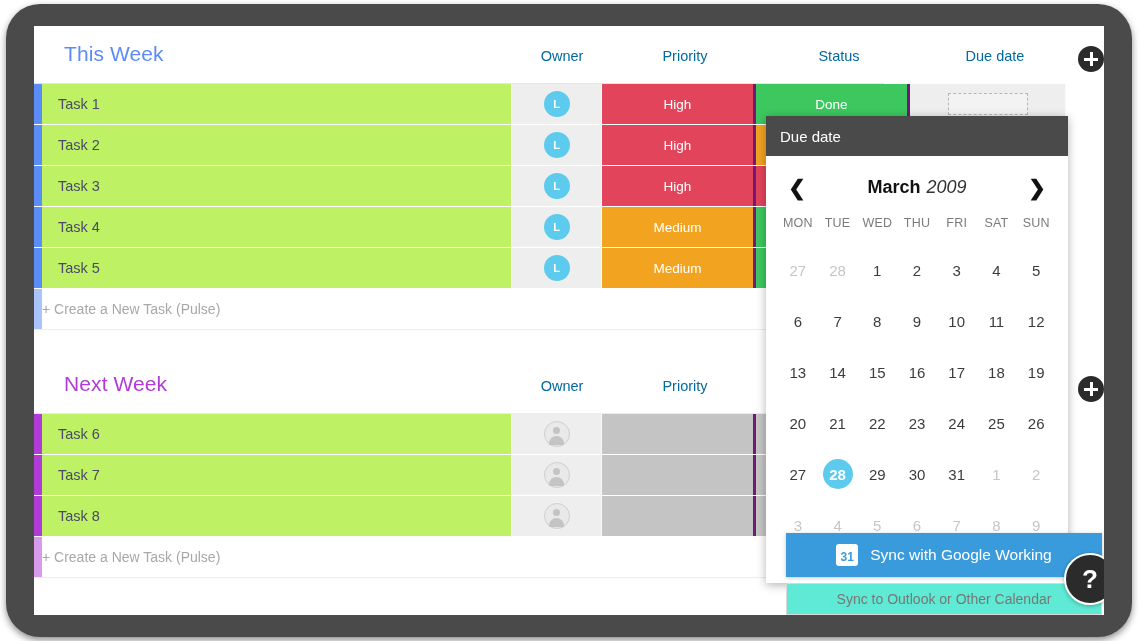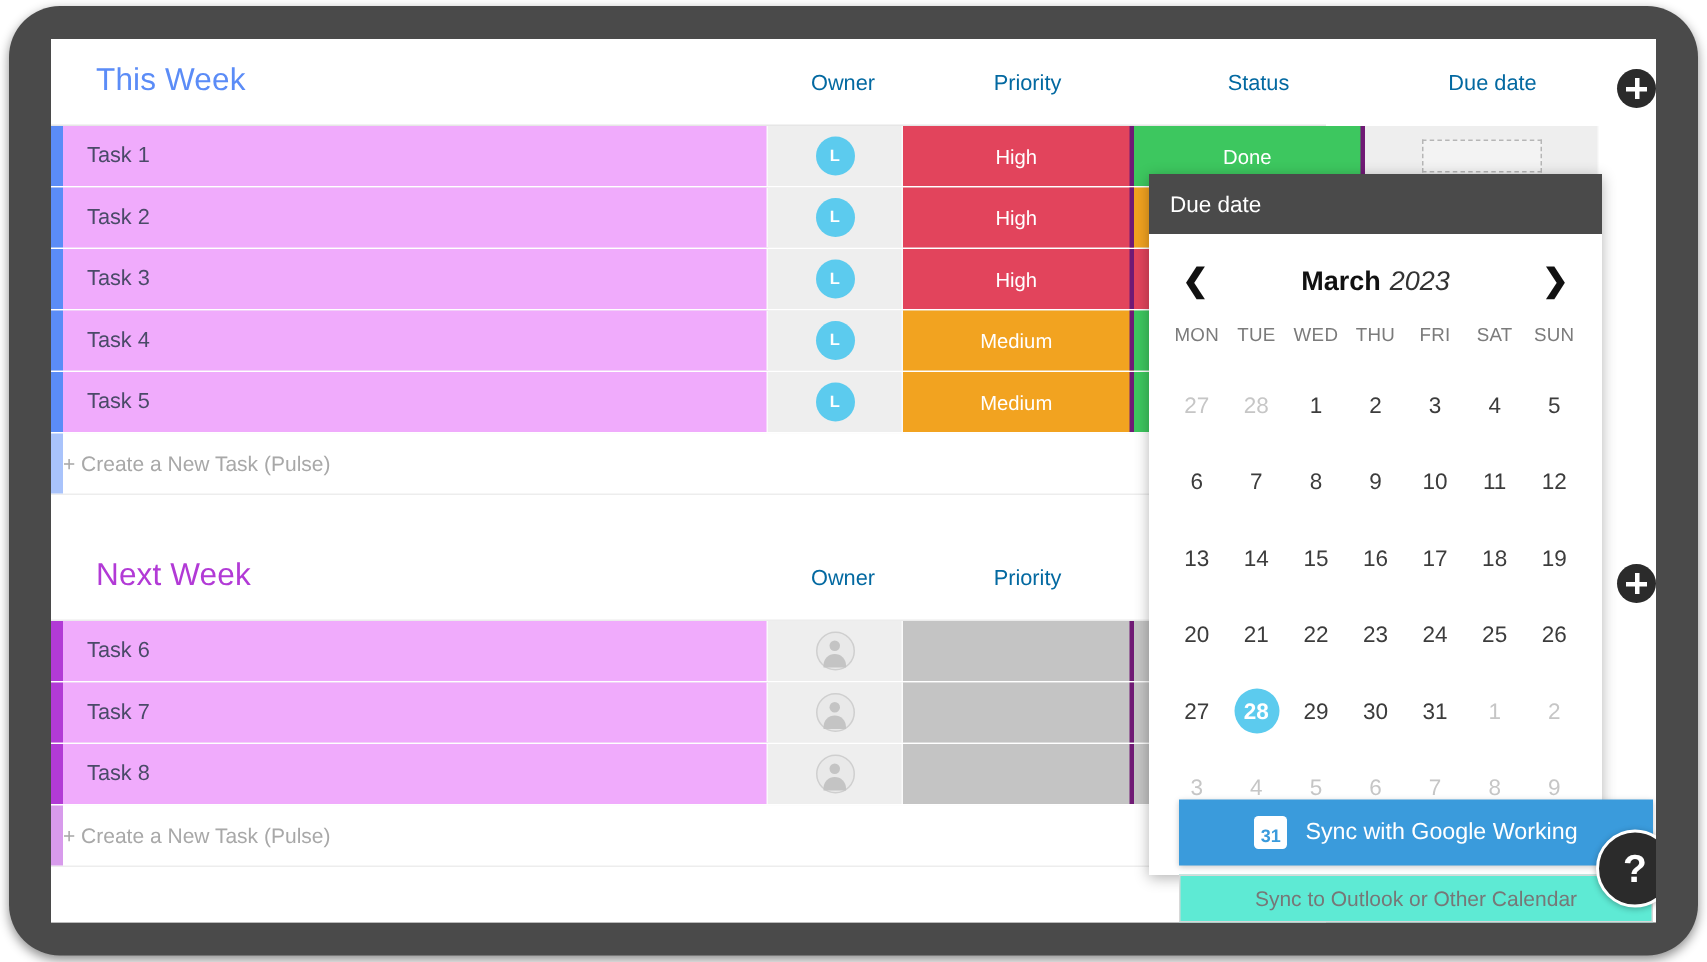--- a/index.html
+++ b/index.html
@@ -91,21 +91,21 @@
   .accent-purple { background: #b23ad6; }
   .accent-blue-light   { background: #a9c3fb; }
   .accent-purple-light { background: #d89bec; }
 
   .cell-name {
     flex: 0 0 470px;
     display: flex; align-items: center;
     padding-left: 16px;
     font-size: 14.5px;
     color: #4a4a68;
-    background: #f0abfc;
+    background: #bef264;
     border-right: 1px solid #fafafa;
   }
   .cell-owner {
     flex: 0 0 90px;
     display: flex; align-items: center; justify-content: center;
     background: #eeeeee;
     border-right: 1px solid #fafafa;
   }
   .avatar {
     width: 26px; height: 26px; border-radius: 50%;
@@ -417,21 +417,21 @@
         <div class="create-label">+ Create a New Task (Pulse)</div>
       </div>
     </div>
 
     <div id="due-date-popup">
       <div class="popup-titlebar">Due date</div>
       <div class="calendar-body">
         <div class="cal-nav">
           <div class="cal-arrow">❮</div>
           <div class="cal-monthyear">
-            <span class="cal-month">March</span><span class="cal-year">2023</span>
+            <span class="cal-month">March</span><span class="cal-year">2009</span>
           </div>
           <div class="cal-arrow">❯</div>
         </div>
         <div class="cal-grid">
           <div class="cal-wd">MON</div>
           <div class="cal-wd">TUE</div>
           <div class="cal-wd">WED</div>
           <div class="cal-wd">THU</div>
           <div class="cal-wd">FRI</div>
           <div class="cal-wd">SAT</div>

